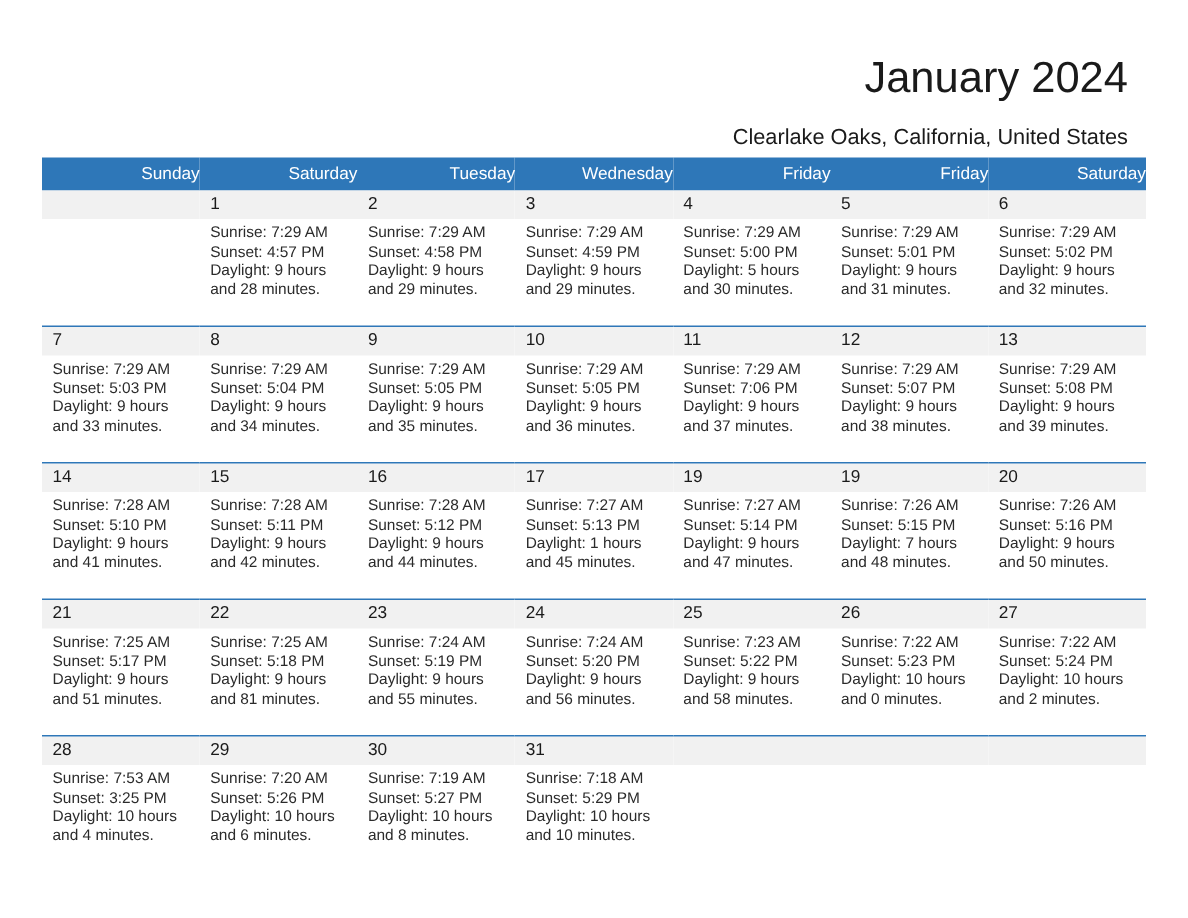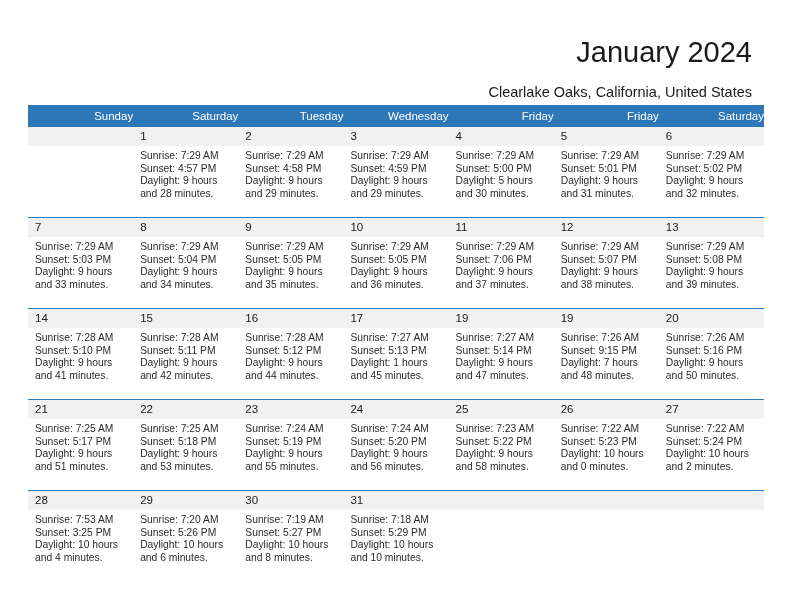--- a/index.html
+++ b/index.html
@@ -380,21 +380,21 @@
                 <div>Sunset: 5:14 PM</div>
                 <div class="wrap">Daylight: 9 hours and 47 minutes.</div>
               </div>
             </div>
           </td>
           <td>
             <div class="daybox">
               <div class="daynum">19</div>
               <div class="dayinfo">
                 <div>Sunrise: 7:26 AM</div>
-                <div>Sunset: 9:15 PM</div>
+                <div>Sunset: 5:15 PM</div>
                 <div class="wrap">Daylight: 7 hours and 48 minutes.</div>
               </div>
             </div>
           </td>
           <td>
             <div class="daybox">
               <div class="daynum">20</div>
               <div class="dayinfo">
                 <div>Sunrise: 7:26 AM</div>
                 <div>Sunset: 5:16 PM</div>
@@ -413,21 +413,21 @@
                 <div class="wrap">Daylight: 9 hours and 51 minutes.</div>
               </div>
             </div>
           </td>
           <td>
             <div class="daybox">
               <div class="daynum">22</div>
               <div class="dayinfo">
                 <div>Sunrise: 7:25 AM</div>
                 <div>Sunset: 5:18 PM</div>
-                <div class="wrap">Daylight: 9 hours and 53 minutes.</div>
+                <div class="wrap">Daylight: 9 hours and 81 minutes.</div>
               </div>
             </div>
           </td>
           <td>
             <div class="daybox">
               <div class="daynum">23</div>
               <div class="dayinfo">
                 <div>Sunrise: 7:24 AM</div>
                 <div>Sunset: 5:19 PM</div>
                 <div class="wrap">Daylight: 9 hours and 55 minutes.</div>

